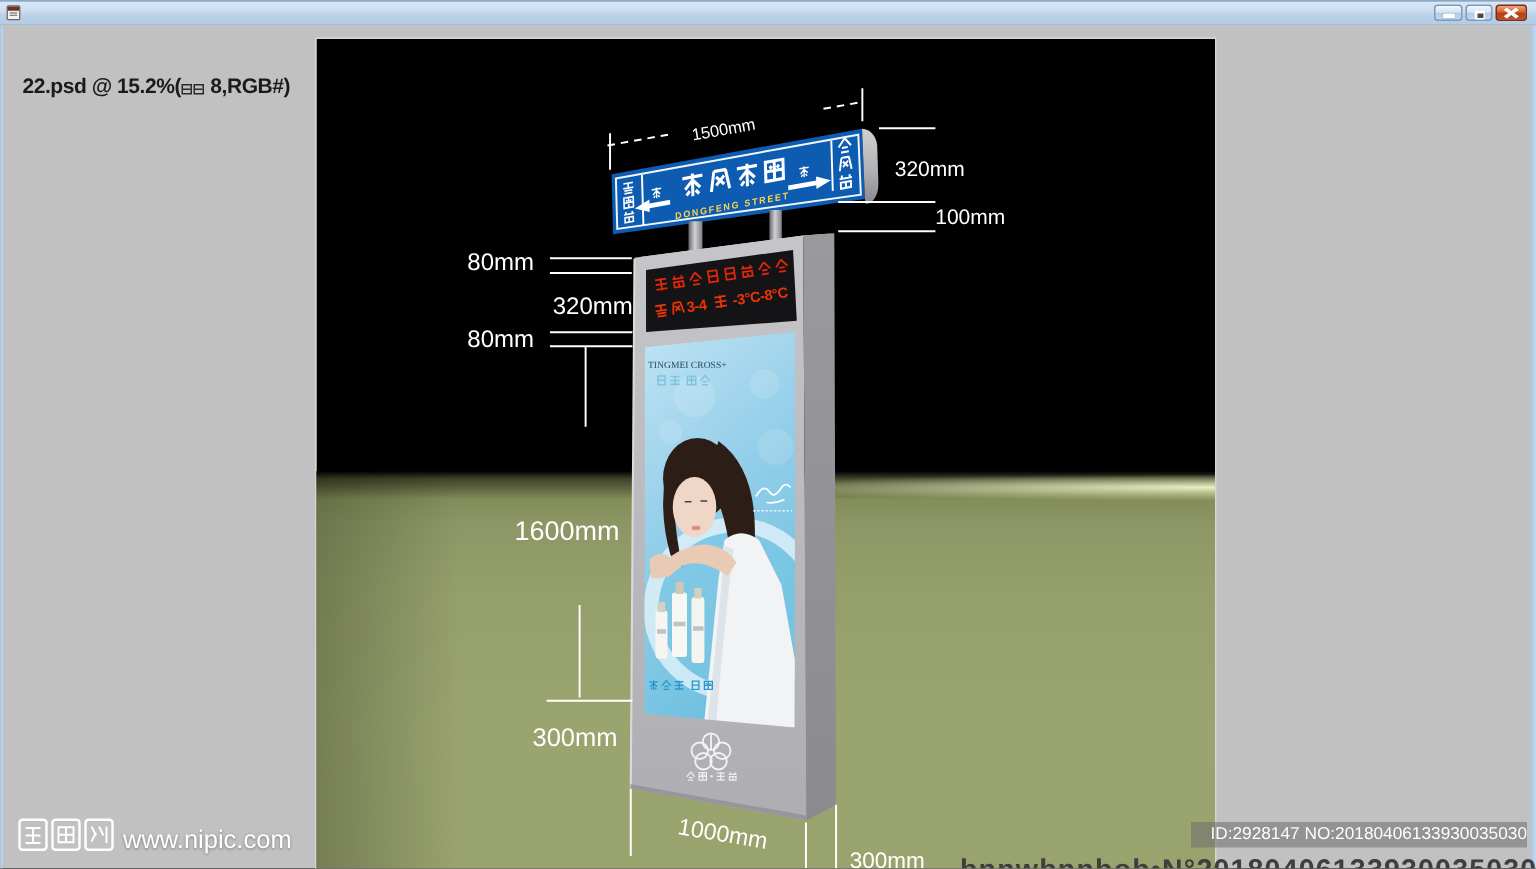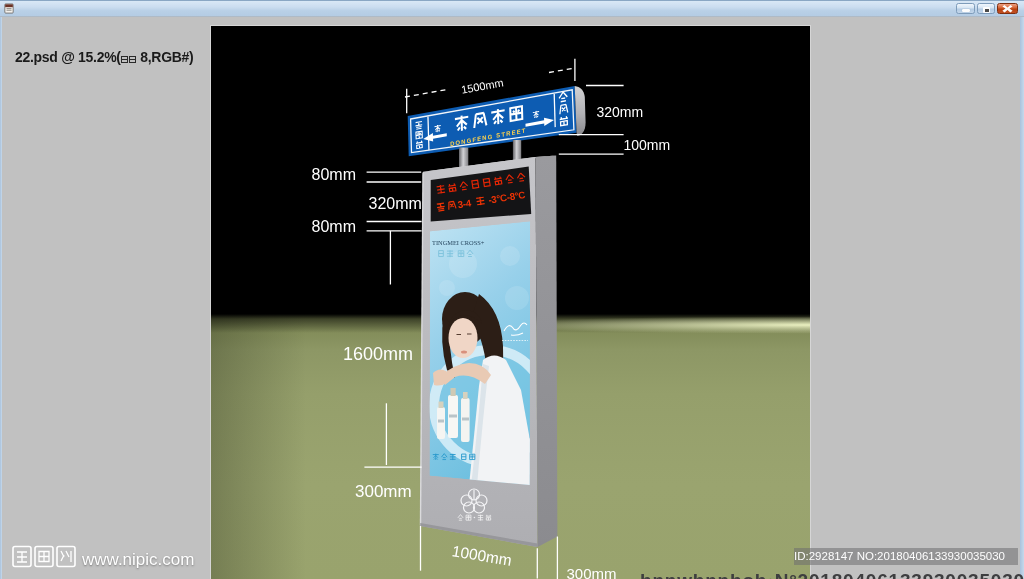--- a/index.html
+++ b/index.html
@@ -10,21 +10,21 @@
 #btnclose{background:linear-gradient(#eda183 0%,#d4602f 45%,#b8400f 55%,#c14f22 100%);border:1px solid #7e2d0e;}
 #canvas{position:absolute;left:211px;top:26px;width:599px;height:553px;background:#000;outline:1px solid #d6d6d6;}
 #ground{position:absolute;left:0;top:288px;width:599px;height:265px;background:
  radial-gradient(470px 12px at 100% 11px, rgba(242,248,200,.95), rgba(242,248,200,0) 72%),
  linear-gradient(to bottom,#000 0px, rgba(0,0,0,.5) 5px, rgba(0,0,0,0) 19px),
  linear-gradient(to right, rgba(35,40,22,.30), rgba(35,40,22,0) 95px),
  linear-gradient(to bottom,#79834f 0px,#8d9765 36px,#959f6b 80px,#9aa46f 170px,#99a36d 100%);}
 #csvg{position:absolute;left:0;top:0;}
 #wm{position:absolute;left:11px;top:544px;width:200px;height:26px;}
 #wmtext{position:absolute;left:71px;top:6px;font-size:17px;font-weight:normal;color:#fff;text-shadow:0 1px 2px rgba(60,60,60,.55);}
-#idbar{position:absolute;left:794px;top:548px;width:224px;height:17px;background:rgba(110,110,112,.55);color:#fdfdfd;font-size:11.5px;text-align:left;line-height:17px;white-space:nowrap;overflow:hidden;}
+#idbar{position:absolute;left:794px;top:548px;width:224px;height:17px;background:rgba(110,110,112,.55);color:#fdfdfd;font-size:11.5px;text-align:right;line-height:17px;white-space:nowrap;overflow:hidden;}
 #botdark{position:absolute;left:640px;top:570px;width:384px;height:9px;overflow:hidden;color:#3e3e40;font-size:19px;font-weight:bold;letter-spacing:0.8px;white-space:nowrap;}
 .wb{position:absolute;background:linear-gradient(to right,#a9c2dc,#c6d9ec);}
 .cjkbx{display:inline-block;width:7px;height:7px;border:1px solid #2a2a2a;box-sizing:border-box;margin:0 0.5px;vertical-align:-1px;background:linear-gradient(#2a2a2a 0 0) center/5px 1px no-repeat;}
 #csvg use{stroke-width:1.2px;}
 </style></head>
 <body>
 
 <div id="titlebar"></div>
 
 <svg style="position:absolute;left:4px;top:3px" width="10" height="11" viewBox="0 0 12 12">

